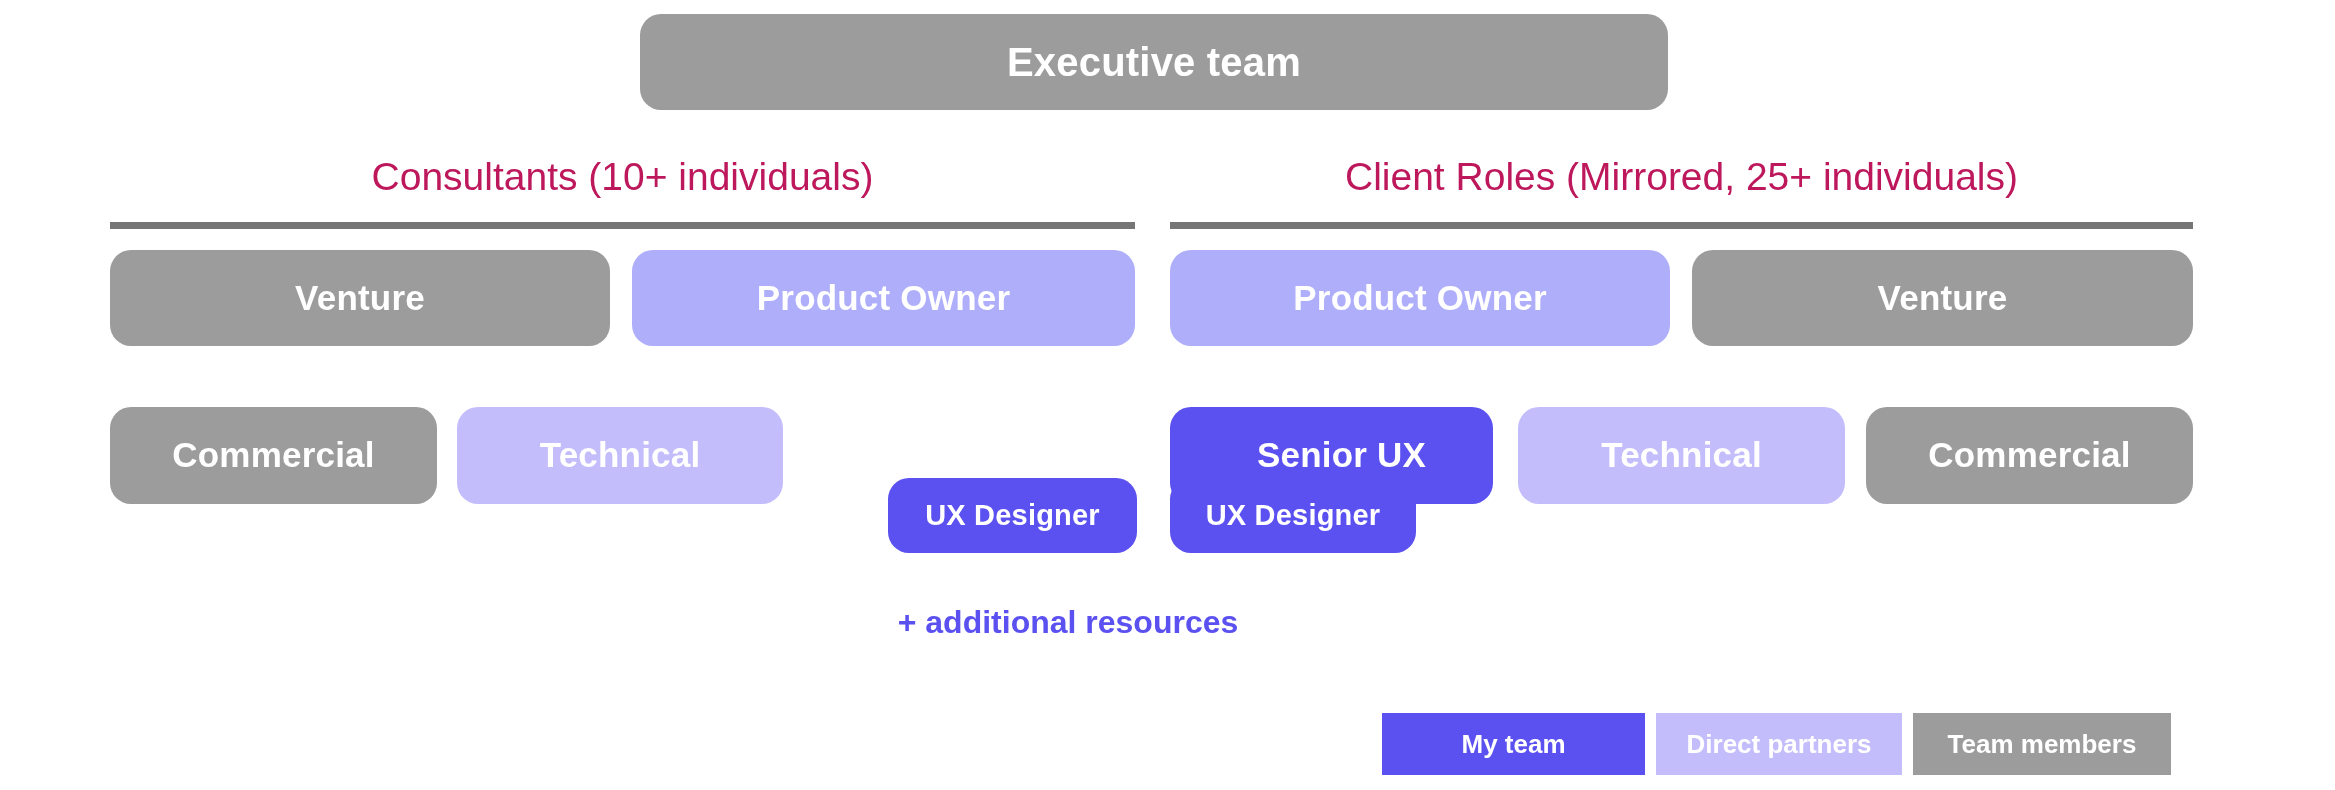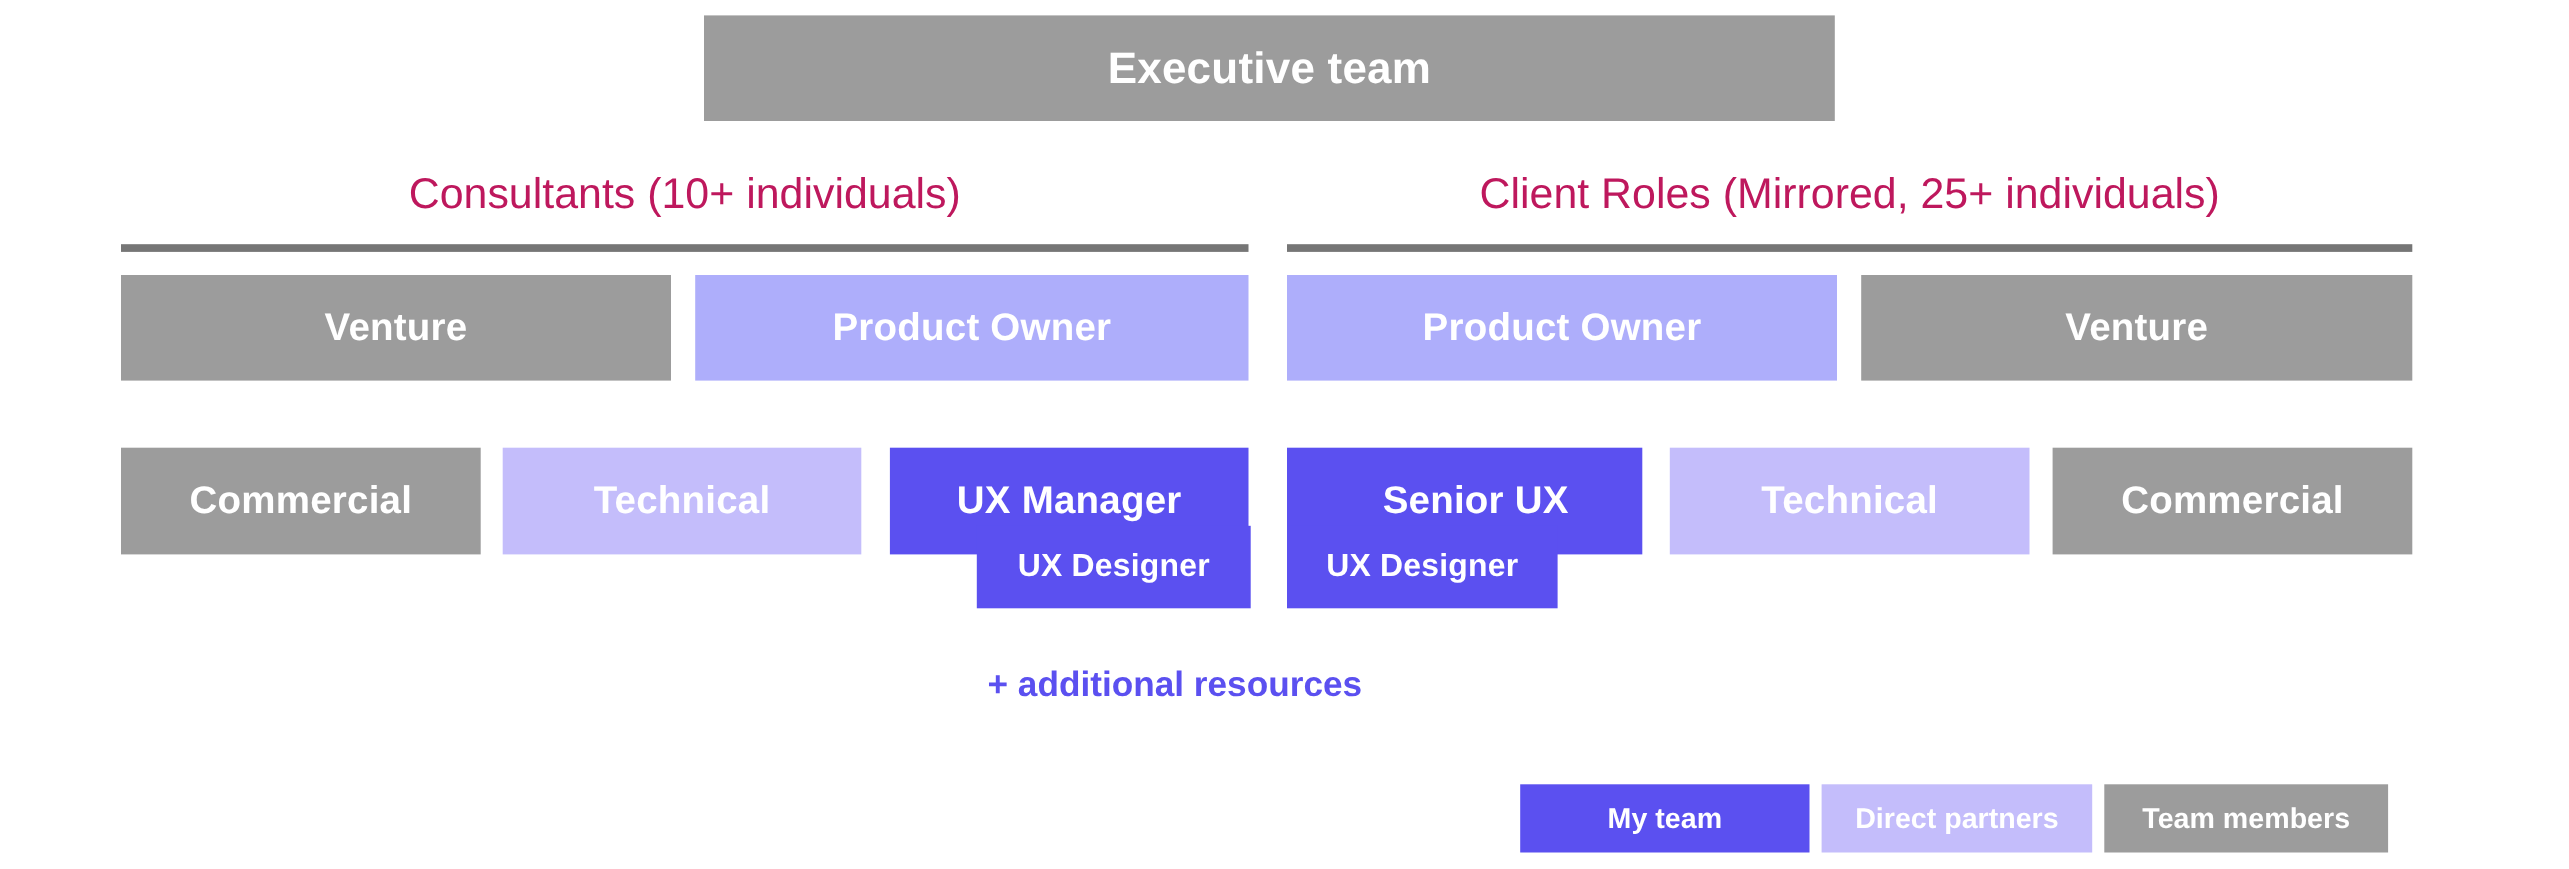--- a/index.html
+++ b/index.html
@@ -25,20 +25,21 @@
     display: flex;
     align-items: center;
     justify-content: center;
     color: #ffffff;
     font-weight: bold;
     letter-spacing: 0.2px;
     text-align: center;
     box-sizing: border-box;
     line-height: 1.1;
     white-space: nowrap;
+    border-radius: 21px;
   }
 
   
   #exec-box {
     left: 640px;
     top: 14px;
     width: 1028px;
     height: 96px;
     background: #9c9c9c;
     font-size: 40px;
@@ -157,23 +158,20 @@
   </div>
   <div class="box row1 c-med-purple" id="c-product-owner">
     <span>Product Owner</span>
   </div>
 
   <div class="box row2 c-gray" id="c-commercial">
     <span>Commercial</span>
   </div>
   <div class="box row2 c-lt-purple" id="c-technical">
     <span>Technical</span>
-  </div>
-  <div class="box row2 c-deep" id="c-ux-manager">
-    <span>UX Manager</span>
   </div>
 
   <div class="box row3 c-deep" id="c-ux-designer">
     <span>UX Designer</span>
   </div>
 
   <div class="box row1 c-med-purple" id="r-product-owner">
     <span>Product Owner</span>
   </div>
   <div class="box row1 c-gray" id="r-venture">

